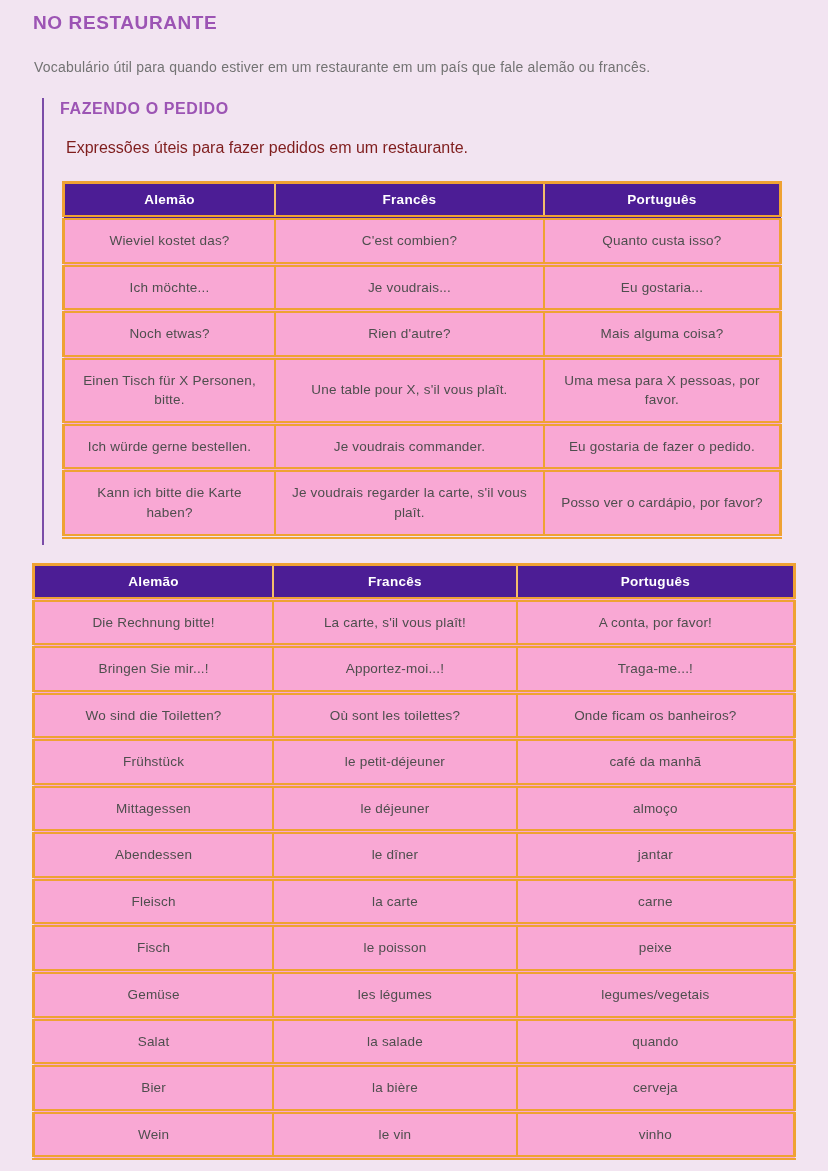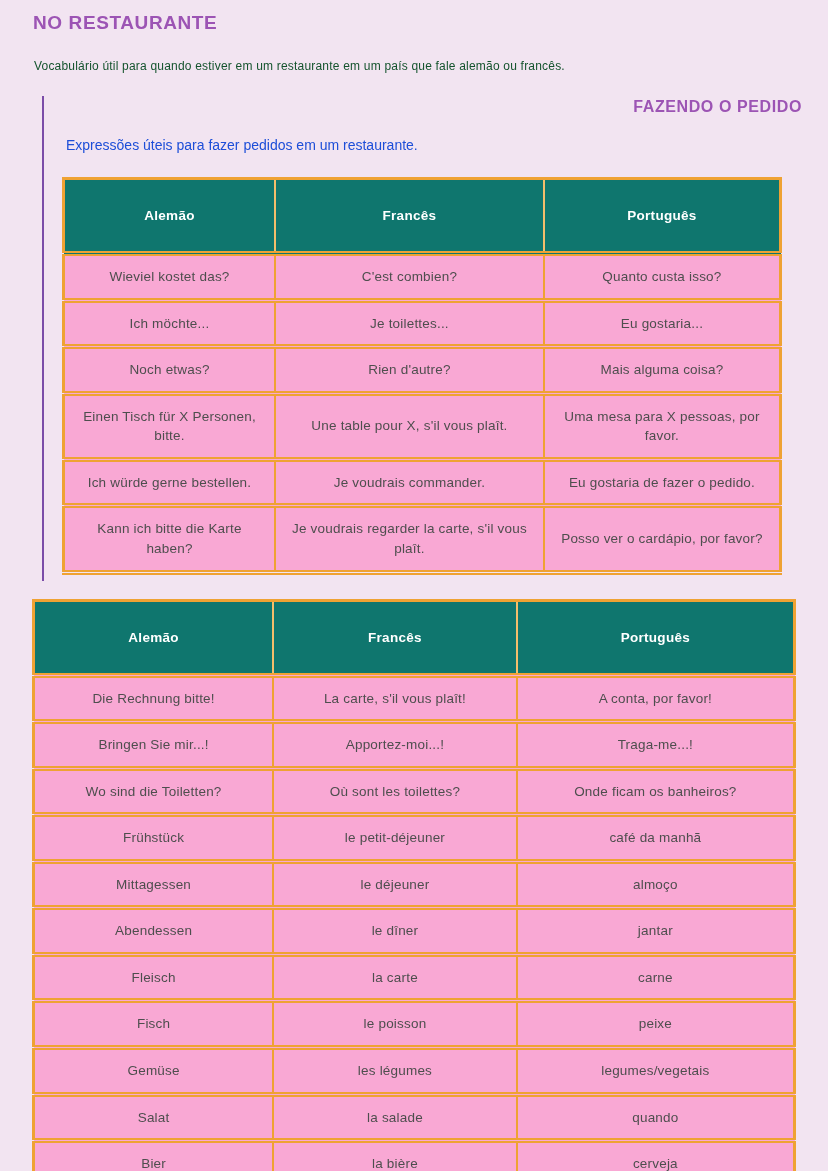--- a/index.html
+++ b/index.html
@@ -22,55 +22,54 @@
     margin: 0;
     padding: 12px 0 0 33px;
     font-size: 19px;
     font-weight: bold;
     letter-spacing: 0.6px;
     color: #9C54B4;
   }
   .intro-text {
     margin: 0;
     padding: 25px 30px 0 34px;
-    font-size: 12px;
+    font-size: 14px;
     letter-spacing: 0.2px;
-    color: #14532d;
+    color: #737373;
   }
   .section {
     margin: 23px 26px 0 42px;
     border-left: 2px solid #7B4CA8;
     padding: 2px 0 6px 16px;
   }
   .section-title {
     margin: 0;
     font-size: 16px;
     font-weight: bold;
     letter-spacing: 0.6px;
     color: #9C54B4;
-    text-align: right;
   }
   .section-subtitle {
     margin: 0;
     padding: 21px 0 0 6px;
-    font-size: 14px;
-    color: #1d4ed8;
+    font-size: 16px;
+    color: #7f1d1d;
   }
   table.vocab {
     border-collapse: collapse;
     border: 3px solid #EFA233;
     table-layout: fixed;
   }
   table.vocab th {
-    background: #0f766e;
+    background: #4c1d95;
     color: #FFFFFF;
     font-size: 13.5px;
     font-weight: bold;
     letter-spacing: 0.3px;
-    padding: 28px 8px;
+    padding: 8px 8px;
     border-left: 2px solid #F4BE6B;
     border-right: 2px solid #F4BE6B;
     border-top: 0;
     border-bottom: 5px double #EFA233;
   }
   table.vocab td {
     background: #f9a8d4;
     font-size: 13.5px;
     letter-spacing: 0.2px;
     text-align: center;
@@ -119,21 +118,21 @@
           </tr>
         </thead>
       <tbody>
           <tr>
             <td>Wieviel kostet das?</td>
             <td>C'est combien?</td>
             <td>Quanto custa isso?</td>
           </tr>
           <tr>
             <td>Ich möchte...</td>
-            <td>Je toilettes...</td>
+            <td>Je voudrais...</td>
             <td>Eu gostaria...</td>
           </tr>
           <tr>
             <td>Noch etwas?</td>
             <td>Rien d'autre?</td>
             <td>Mais alguma coisa?</td>
           </tr>
           <tr>
             <td>Einen Tisch für X Personen, bitte.</td>
             <td>Une table pour X, s'il vous plaît.</td>

